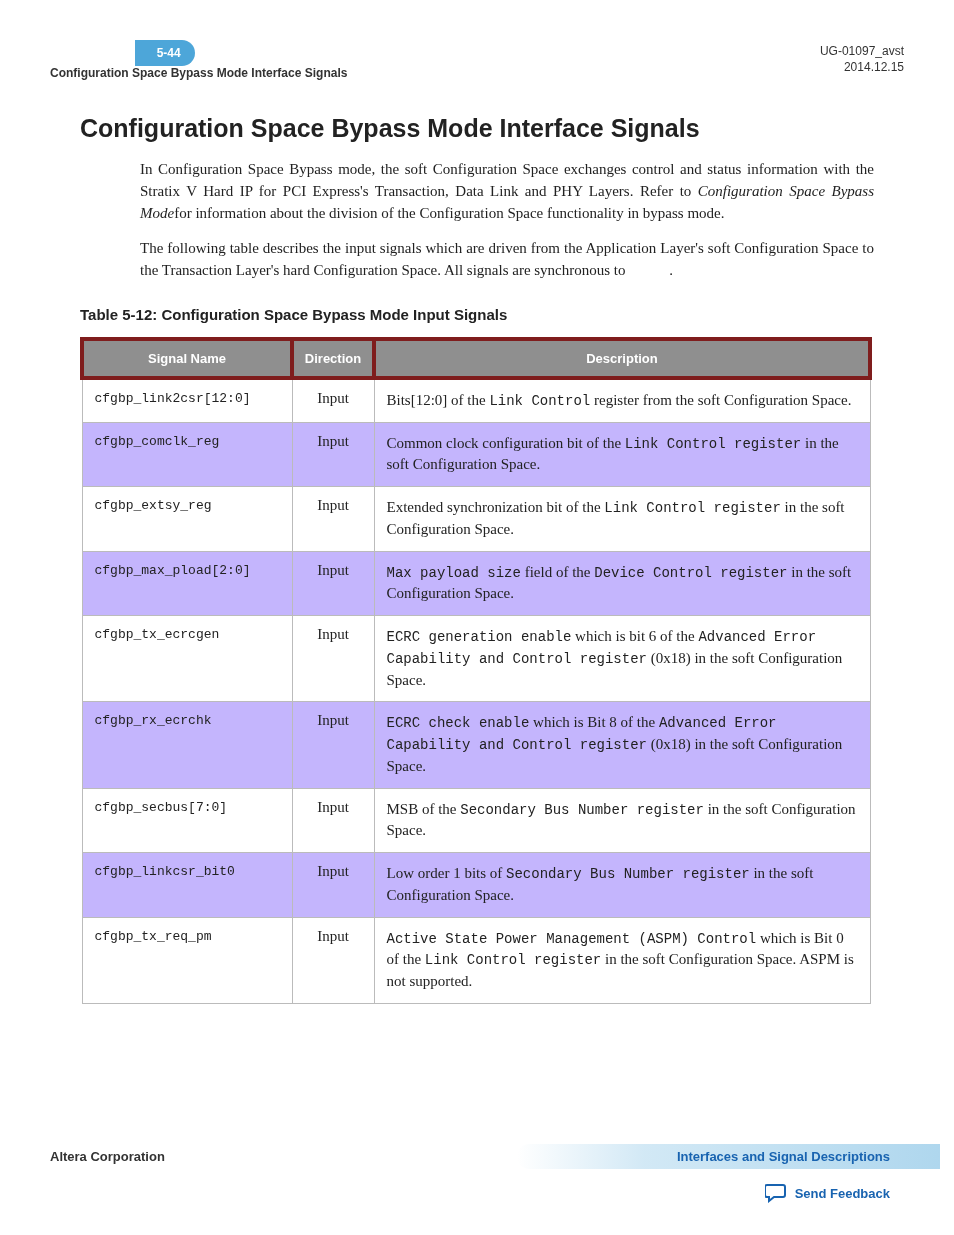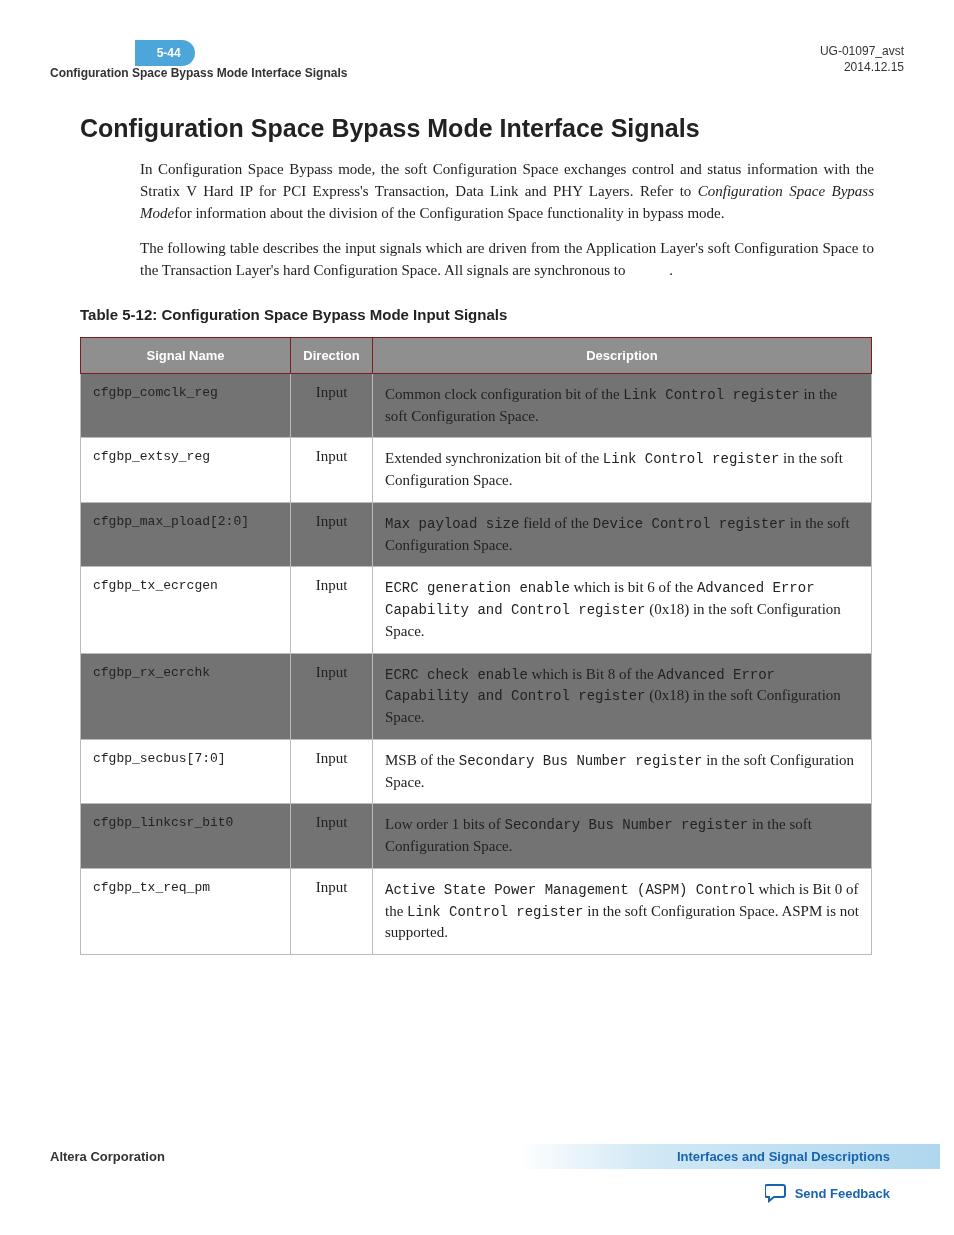--- a/index.html
+++ b/index.html
@@ -78,21 +78,21 @@
     margin-left: 30px;
     font-size: 15px;
   }
   table.signals th {
     background: #8f8f8f;
     color: #fff;
     font-family: Arial, Helvetica, sans-serif;
     font-weight: bold;
     font-size: 13px;
     padding: 10px 8px;
-    border: 1px solid #7f1d1d;
+    border: 4px solid #7f1d1d;
     text-align: center;
   }
   table.signals th.col-name { width: 210px; }
   table.signals th.col-dir { width: 82px; }
   table.signals td {
     border: 1px solid #bbb;
     padding: 10px 12px;
     vertical-align: top;
   }
   table.signals td.sig-name {
@@ -100,21 +100,21 @@
     font-size: 13px;
     word-break: break-all;
     line-height: 1.4;
   }
   table.signals td.sig-dir {
     text-align: center;
   }
   table.signals td.sig-desc {
     line-height: 1.45;
   }
-  table.signals tr.alt td { background: #737373; }
+  table.signals tr.alt td { background: #c4b5fd; }
   .reg { font-family: 'Courier New', monospace; font-size: 14px; }
   .footer {
     position: absolute;
     bottom: 32px;
     left: 50px;
     right: 64px;
   }
   .footer-row1 {
     display: flex;
     align-items: center;
@@ -183,20 +183,25 @@
 
   <table class="signals">
     <thead>
       <tr>
         <th class="col-name">Signal Name</th>
         <th class="col-dir">Direction</th>
         <th>Description</th>
       </tr>
     </thead>
     <tbody>
+      <tr>
+        <td class="sig-name">cfgbp_link2csr[12:0]</td>
+        <td class="sig-dir">Input</td>
+        <td class="sig-desc"><span>Bits[12:0] of the </span><span class="reg">Link Control</span><span> register from the soft Configuration Space.</span></td>
+      </tr>
       <tr class="alt">
         <td class="sig-name">cfgbp_comclk_reg</td>
         <td class="sig-dir">Input</td>
         <td class="sig-desc"><span>Common clock configuration bit of the </span><span class="reg">Link Control register</span><span> in the soft Configuration Space.</span></td>
       </tr>
       <tr>
         <td class="sig-name">cfgbp_extsy_reg</td>
         <td class="sig-dir">Input</td>
         <td class="sig-desc"><span>Extended synchronization bit of the </span><span class="reg">Link Control register</span><span> in the soft Configuration Space.</span></td>
       </tr>

